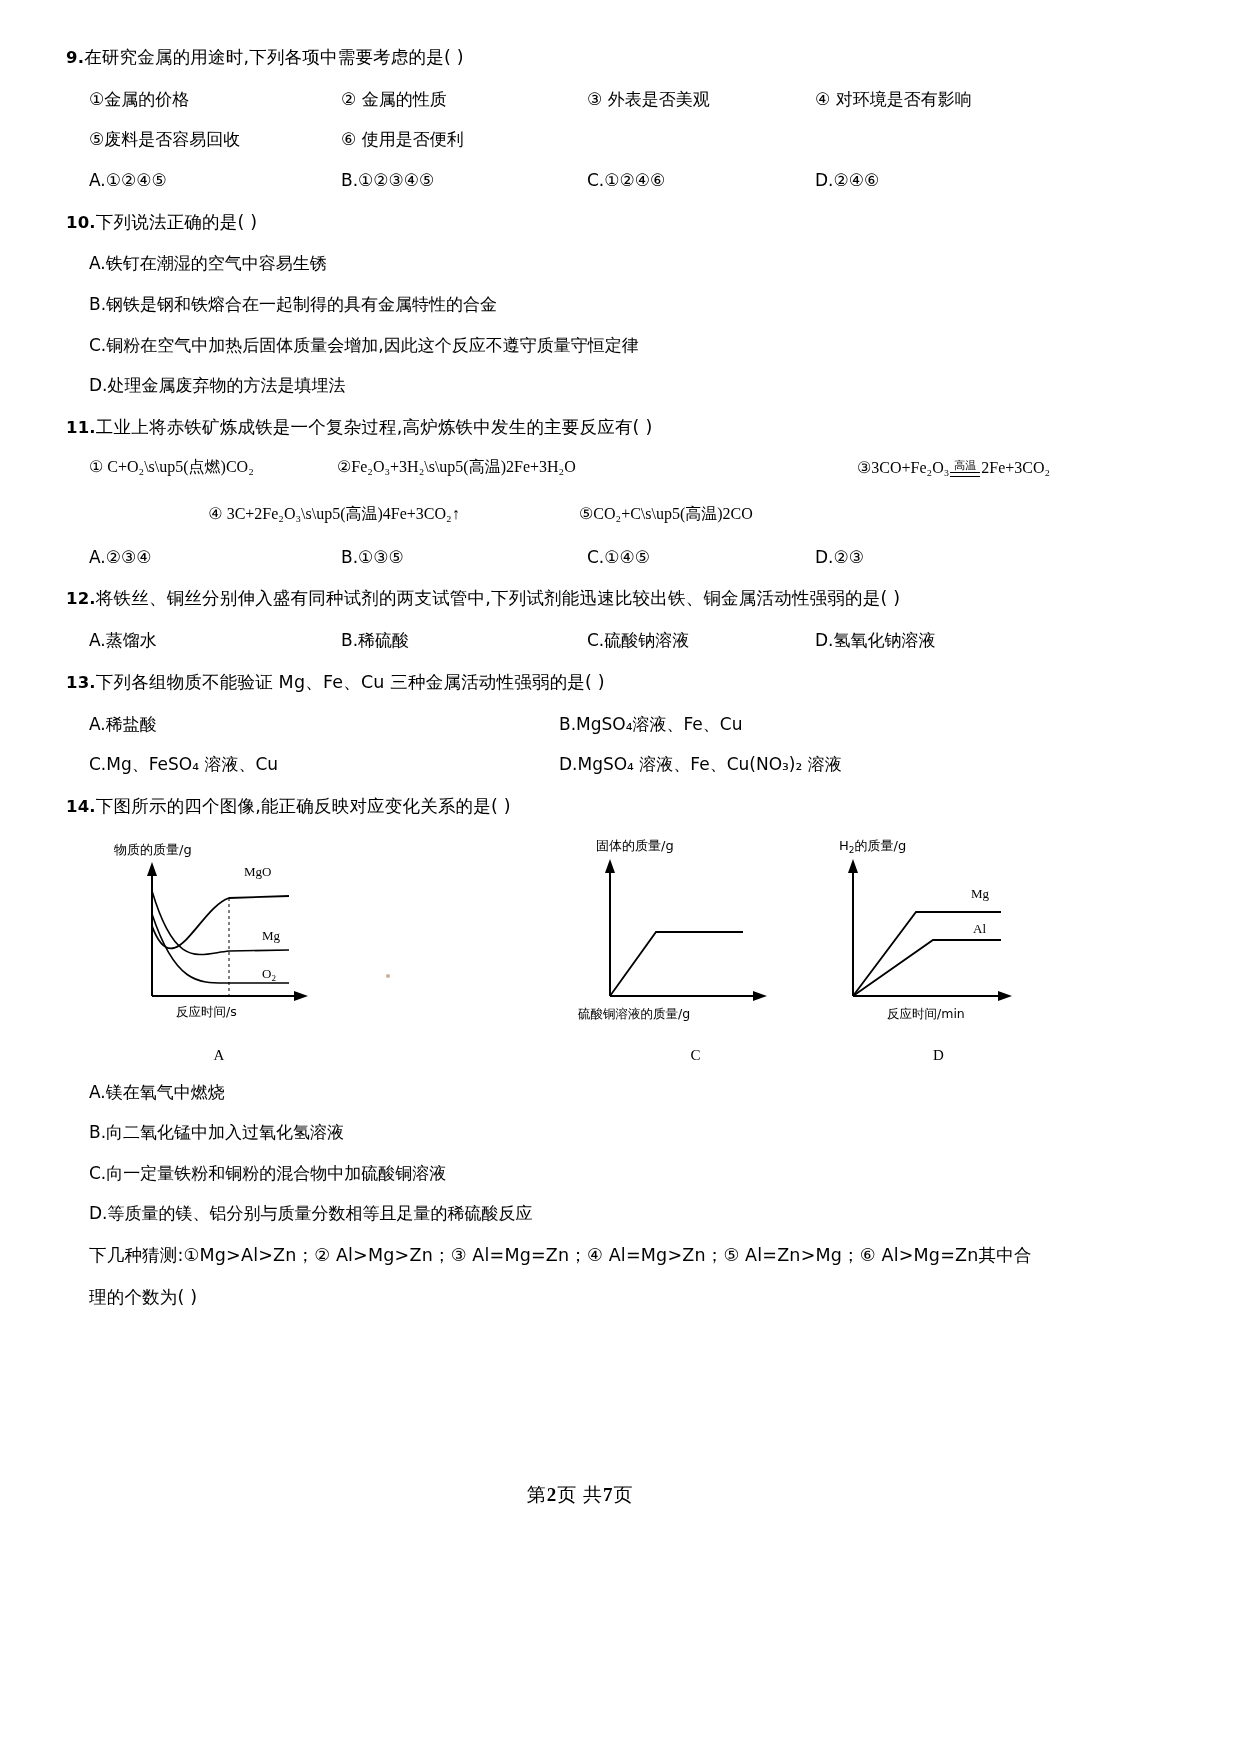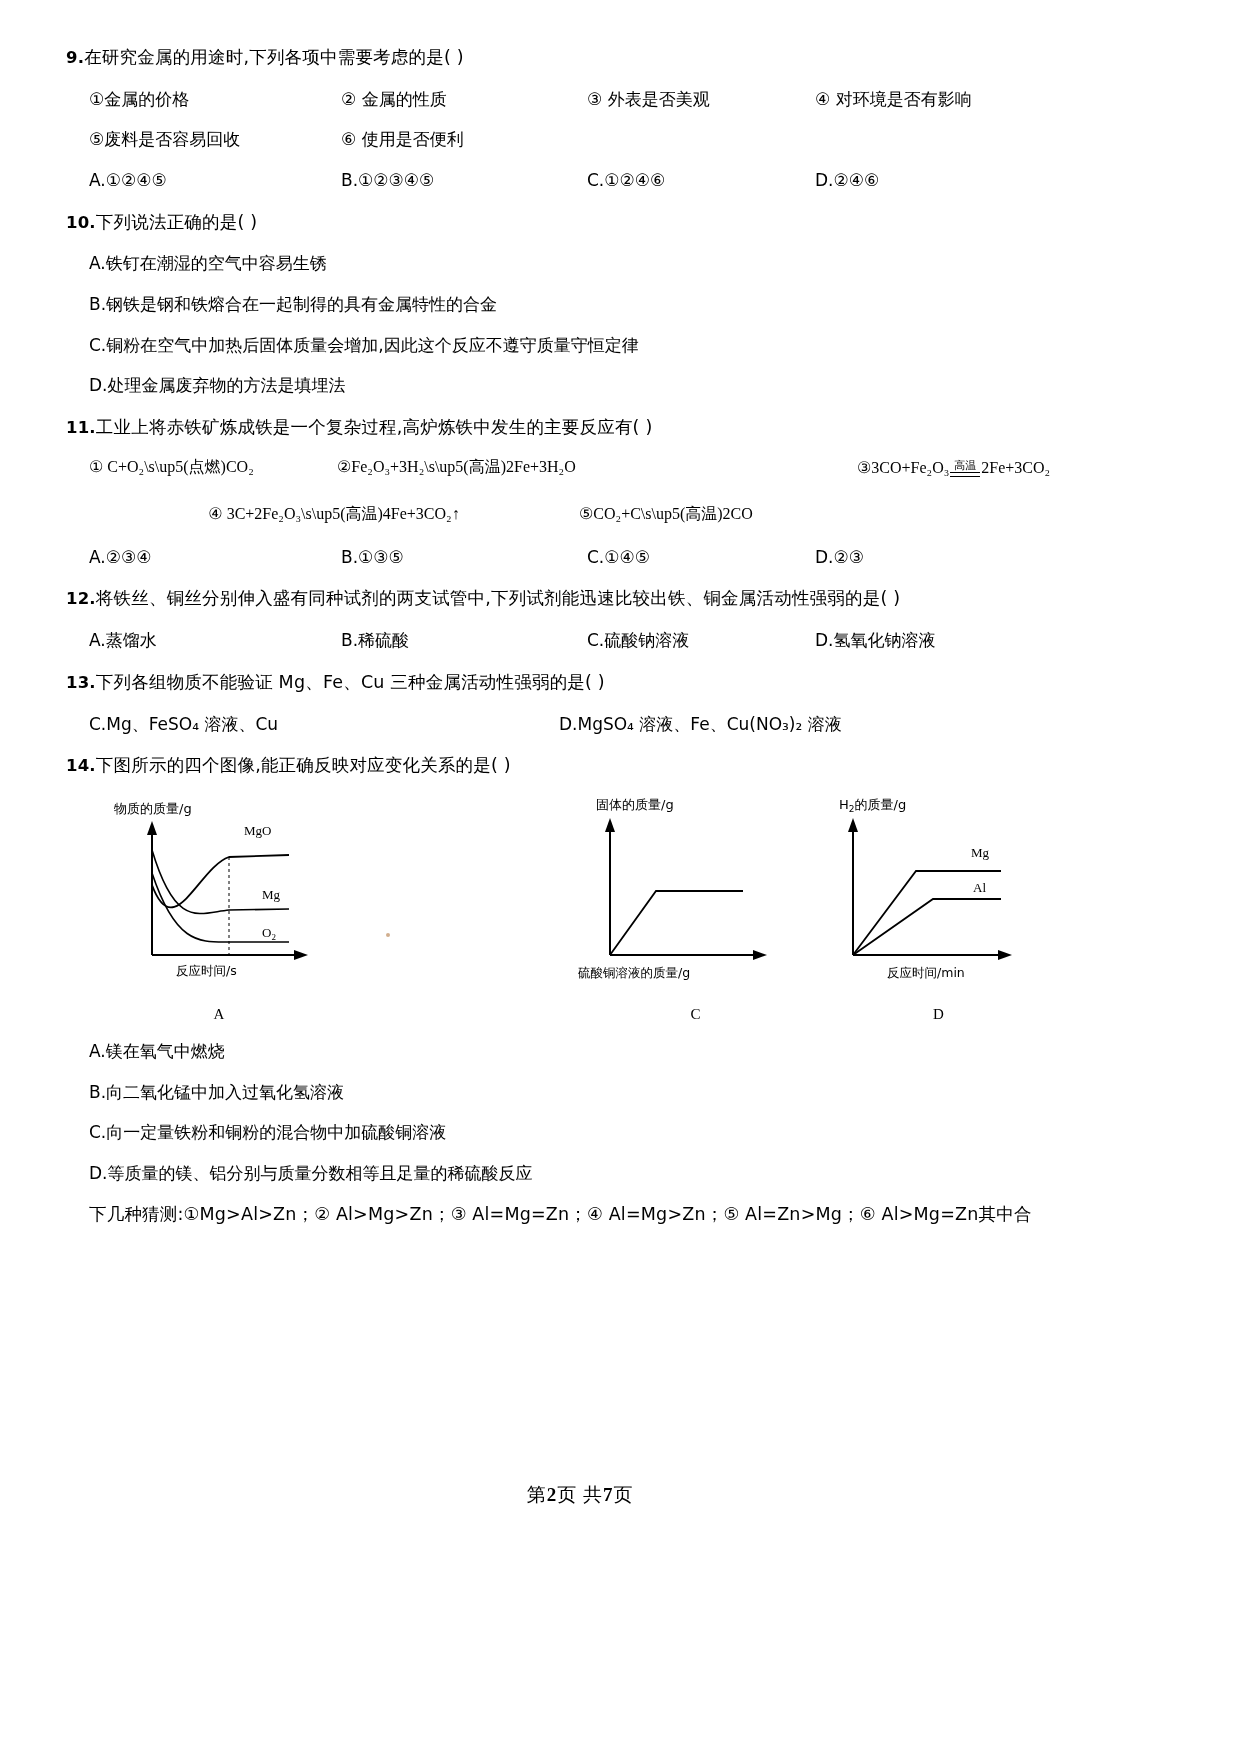--- a/index.html
+++ b/index.html
@@ -235,20 +235,24 @@
         <div class="opt c3">C.硫酸钠溶液</div>
         <div class="opt c4">D.氢氧化钠溶液</div>
       </div>
     </div>
 
     <div class="q">
       <div class="q-stem">
         <span class="q-num">13.</span><span>下列各组物质不能验证 Mg、Fe、Cu 三种金属活动性强弱的是(  )</span>
       </div>
       <div class="opt-row indent">
+        <div class="opt half1">A.稀盐酸</div>
+        <div class="opt half2">B.MgSO₄溶液、Fe、Cu</div>
+      </div>
+      <div class="opt-row indent">
         <div class="opt half1">C.Mg、FeSO₄ 溶液、Cu</div>
         <div class="opt half2">D.MgSO₄ 溶液、Fe、Cu(NO₃)₂ 溶液</div>
       </div>
     </div>
 
     <div class="q">
       <div class="q-stem">
         <span class="q-num">14.</span><span>下图所示的四个图像,能正确反映对应变化关系的是(  )</span>
       </div>
 
@@ -318,20 +322,21 @@
       </div>
 
       <div class="line-block">A.镁在氧气中燃烧</div>
       <div class="line-block">B.向二氧化锰中加入过氧化氢溶液</div>
       <div class="line-block">C.向一定量铁粉和铜粉的混合物中加硫酸铜溶液</div>
       <div class="line-block">D.等质量的镁、铝分别与质量分数相等且足量的稀硫酸反应</div>
     </div>
 
     <div class="q">
       <div class="q-stem indent">下几种猜测:①Mg&gt;Al&gt;Zn；② Al&gt;Mg&gt;Zn；③ Al=Mg=Zn；④ Al=Mg&gt;Zn；⑤ Al=Zn&gt;Mg；⑥ Al&gt;Mg=Zn其中合</div>
+      <div class="q-stem indent">理的个数为(  )</div>
     </div>
 
   </div>
 
   <div class="footer">
     <span>第</span><span class="pnum">2</span><span>页 共</span><span class="pnum">7</span><span>页</span>
   </div>
 </div>
 
 </body></html>

